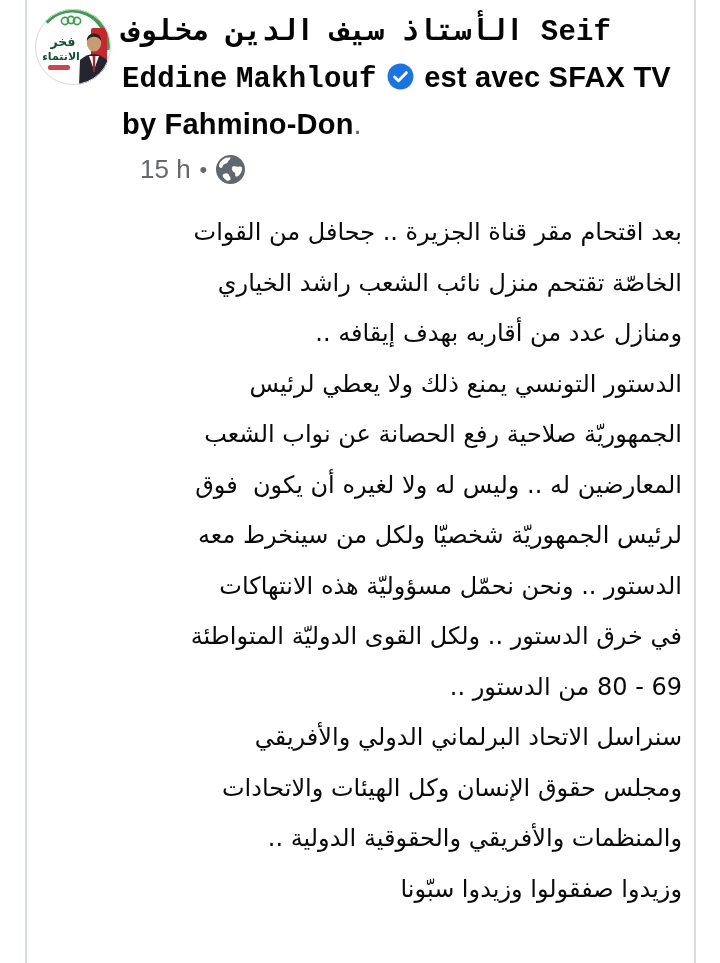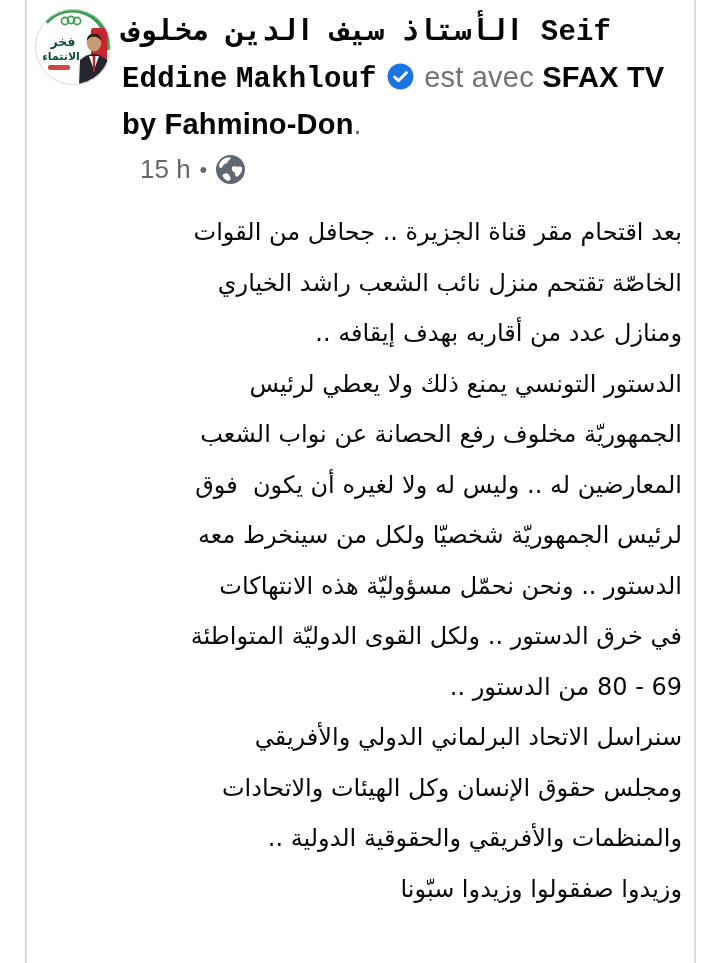--- a/index.html
+++ b/index.html
@@ -24,21 +24,21 @@
 
   .header-text {
     margin-left: 10px;
     width: 552px;
     font-size: 29px;
     line-height: 44px;
     color: #050505;
     letter-spacing: 0.2px;
   }
   .author-name { font-weight: bold; color: #050505; cursor: pointer; font-family: Liberation Mono, monospace; }
-  .context-text { color: #737373; font-weight: normal; }
+  .context-text { color: #000000; font-weight: bold; }
   .page-name { font-weight: bold; color: #050505; cursor: pointer; }
   .period { color: #65676b; }
 
   .badge {
     display: inline-block; vertical-align: -3px;
     width: 27px; height: 27px; margin: 0 2px;
   }
 
   
   .meta-row {
@@ -128,21 +128,21 @@
         <path d="M9.6 6.2 C10.8 6 11.8 6.8 12.8 6.4 C13.8 6 14.6 6.6 14.4 7.8 C14.2 9.2 13.4 10.6 12.2 11.6 C11.2 12.4 10.4 11.6 10.6 10.6 C10.8 9.6 9.4 9.6 9 8.6 C8.6 7.6 8.6 6.4 9.6 6.2 Z" fill="#ffffff"></path>
         <path d="M5.2 10.2 C6 9.8 7 10.4 7.2 11.2 C7.4 12 8.4 12.4 8 13.4 C7.7 14.2 6.6 14.4 5.8 14 C4.6 13.4 3.8 12.2 3.6 11.2 C3.9 10.4 4.5 10.5 5.2 10.2 Z" fill="#ffffff"></path>
       </svg>
     </div>
 
     <div class="post-body" dir="rtl">
       <div class="body-line">بعد اقتحام مقر قناة الجزيرة .. جحافل من القوات</div>
       <div class="body-line">الخاصّة تقتحم منزل نائب الشعب راشد الخياري</div>
       <div class="body-line">ومنازل عدد من أقاربه بهدف إيقافه ..</div>
       <div class="body-line">الدستور التونسي يمنع ذلك ولا يعطي لرئيس</div>
-      <div class="body-line">الجمهوريّة مخلوف رفع الحصانة عن نواب الشعب</div>
+      <div class="body-line">الجمهوريّة صلاحية رفع الحصانة عن نواب الشعب</div>
       <div class="body-line">المعارضين له .. وليس له ولا لغيره أن يكون  فوق</div>
       <div class="body-line">لرئيس الجمهوريّة شخصيّا ولكل من سينخرط معه</div>
       <div class="body-line">الدستور .. ونحن نحمّل مسؤوليّة هذه الانتهاكات</div>
       <div class="body-line">في خرق الدستور .. ولكل القوى الدوليّة المتواطئة</div>
       <div class="body-line">69 - 80 من الدستور ..</div>
       <div class="body-line">سنراسل الاتحاد البرلماني الدولي والأفريقي</div>
       <div class="body-line">ومجلس حقوق الإنسان وكل الهيئات والاتحادات</div>
       <div class="body-line">والمنظمات والأفريقي والحقوقية الدولية ..</div>
       <div class="body-line">وزيدوا صفقولوا وزيدوا سبّونا</div>
     </div>

